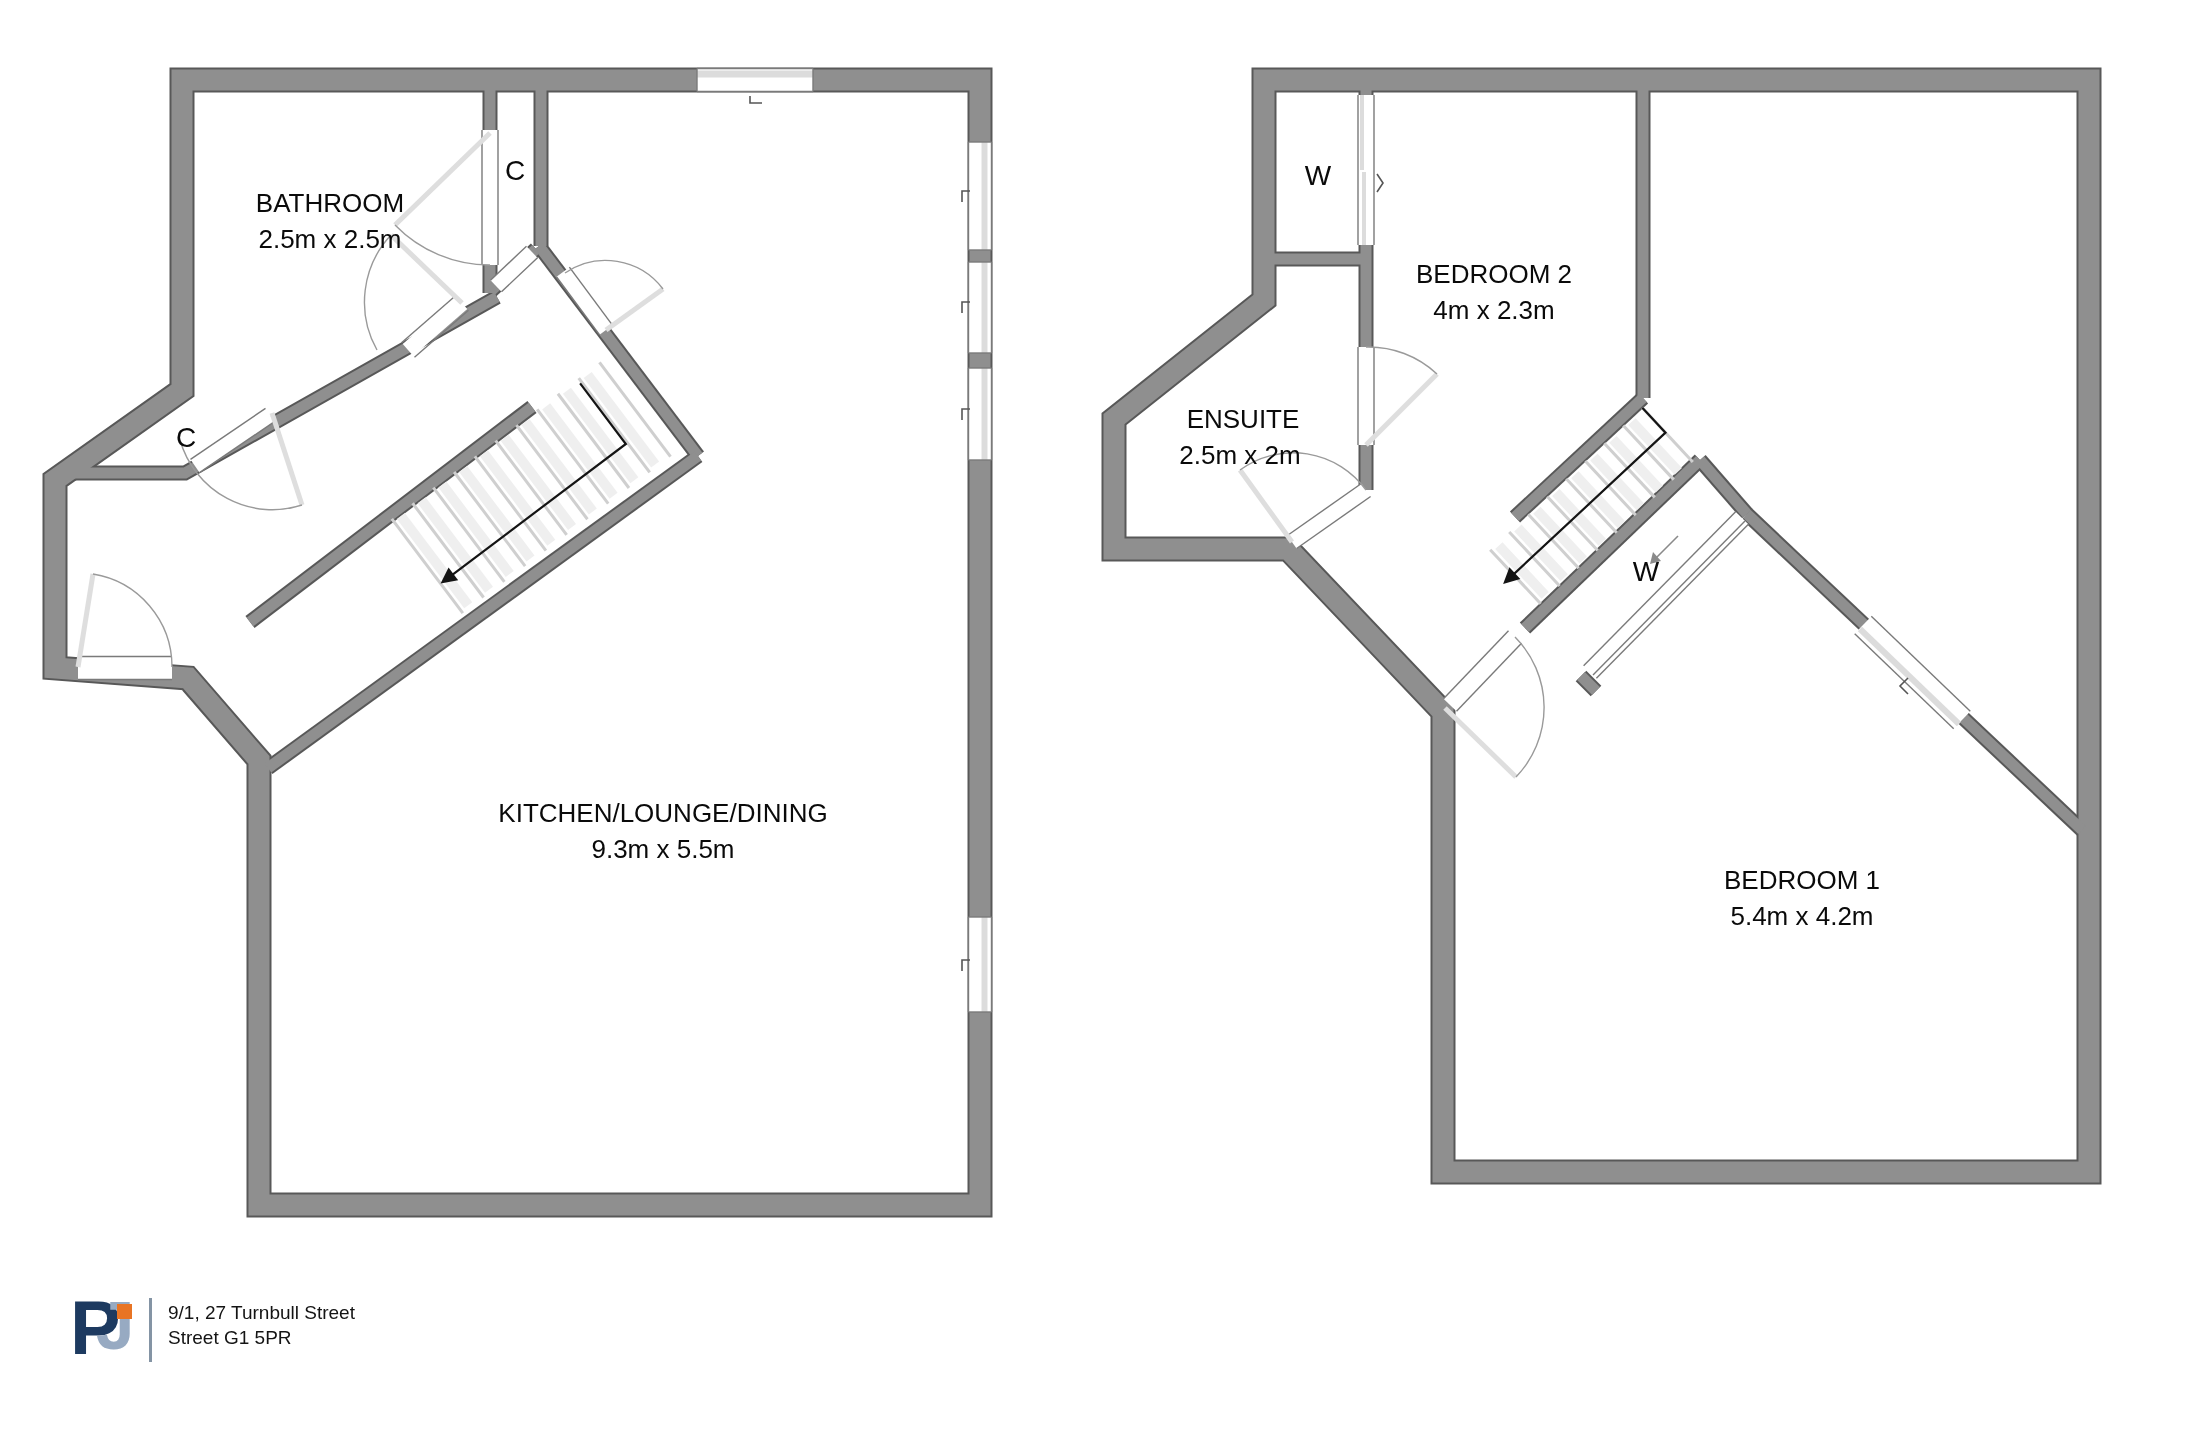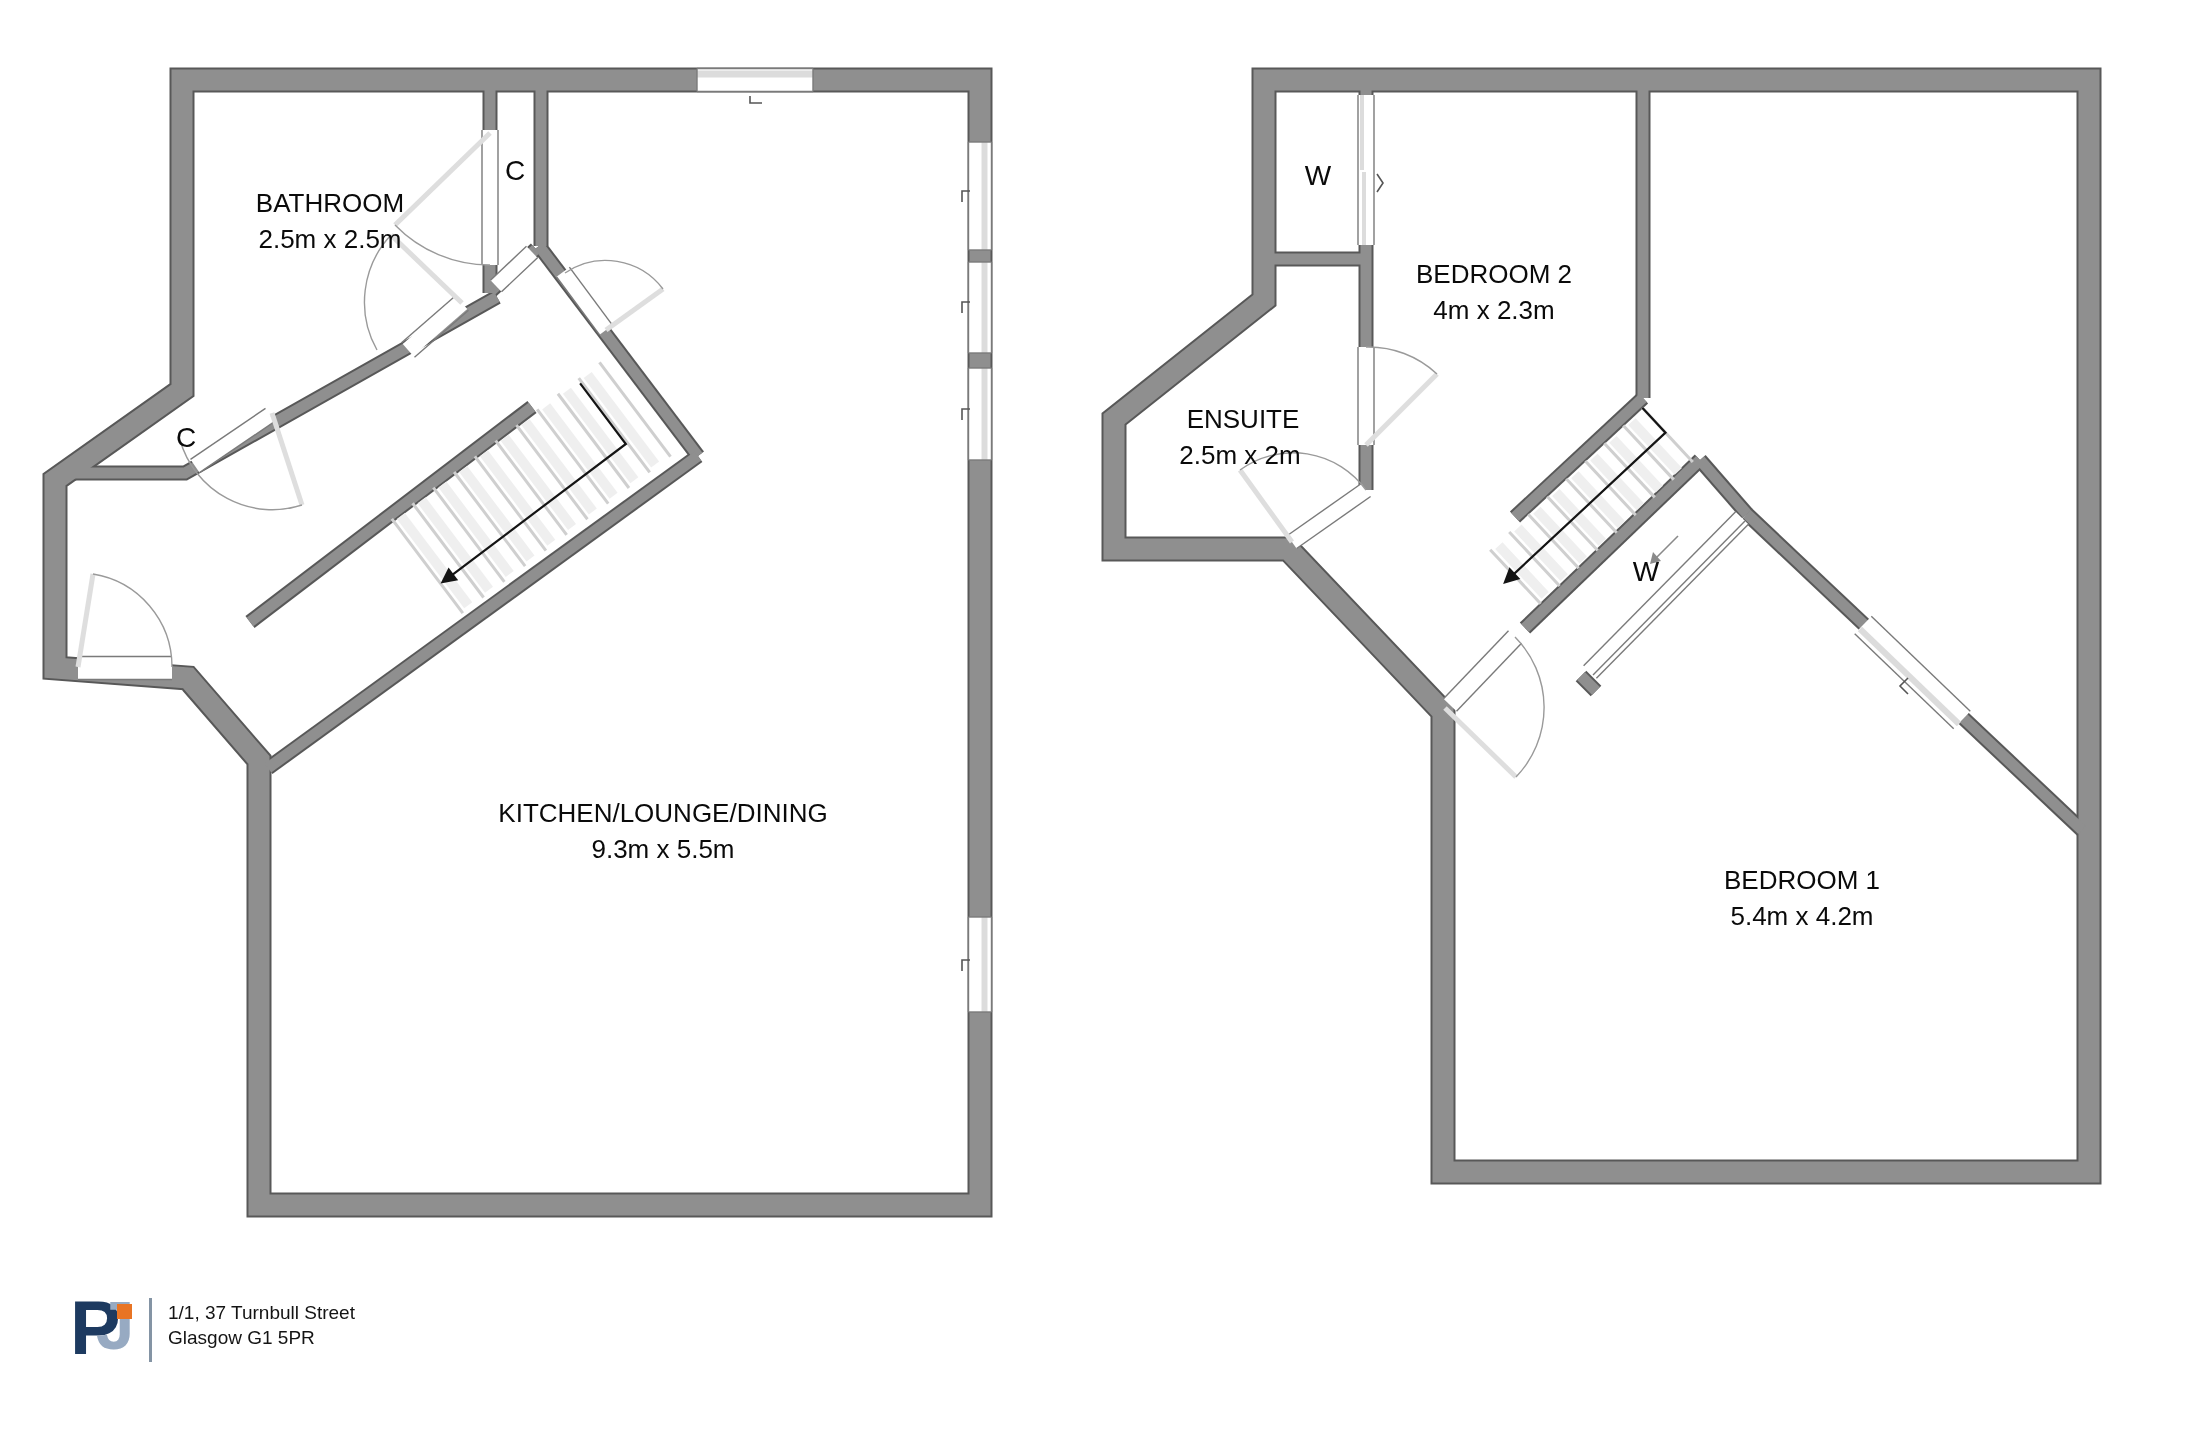--- a/index.html
+++ b/index.html
@@ -305,17 +305,17 @@
     <text class="lbl" x="1802" y="925">5.4m x 4.2m</text>
   </g>
 </svg>
 
   <div>
     <div class="logo-p">P</div>
     <div class="logo-j">J</div>
     <div class="logo-sq"></div>
     <div class="logo-divider"></div>
     <div class="footer-text">
-      <div>1/1, 37 Turnbull Street</div>
-      <div>Glasgow G1 5PR</div>
+      <div>9/1, 27 Turnbull Street</div>
+      <div>Street G1 5PR</div>
     </div>
   </div>
 </div>
 
 </body></html>

